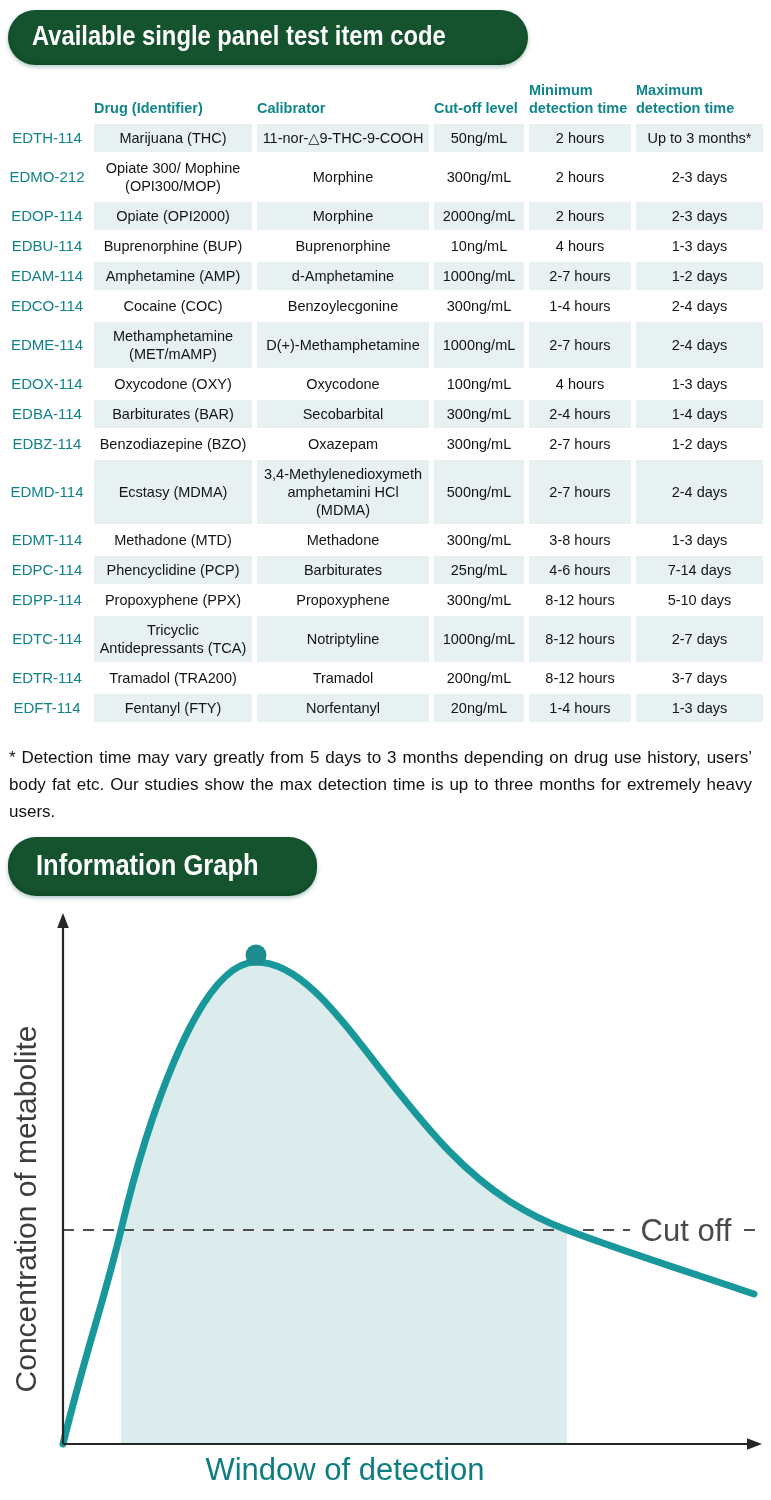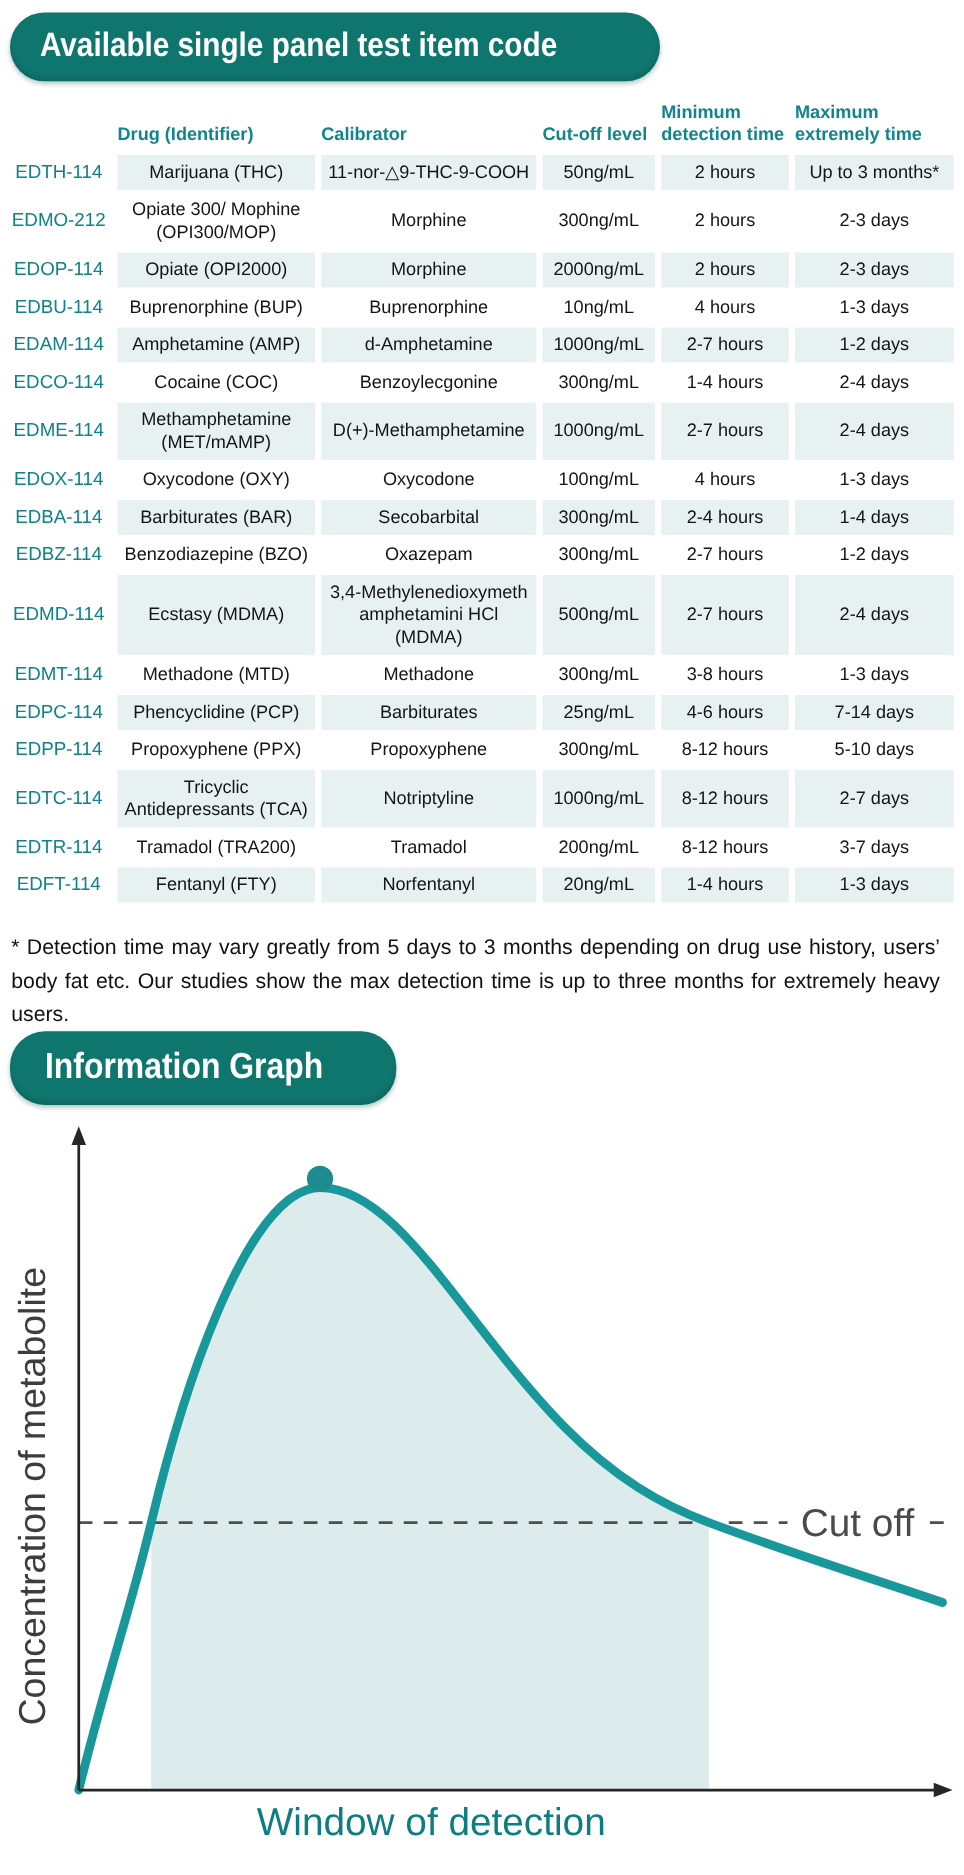--- a/index.html
+++ b/index.html
@@ -4,37 +4,37 @@
 <style>
   * { margin:0; padding:0; box-sizing:border-box; }
   html,body { background:#ffffff; }
   body {
     width:771px; height:1500px; overflow:hidden;
     font-family:"Liberation Sans", sans-serif;
     color:#1a1a1a;
   }
   .badge {
     display:inline-block;
-    background:#0f766e;
+    background:#14532d;
     color:#ffffff;
     border-radius:28px;
     padding:11px 26px 13px 24px;
     margin:10px 0 0 8px;
     box-shadow:0 2px 4px rgba(20,90,92,0.35), inset 0 -3px 4px rgba(0,0,0,0.12);
     white-space:nowrap;
   }
   .badge .badge-text {
     display:inline-block;
     font-weight:bold;
     transform:scaleX(0.88);
     transform-origin:left center;
     letter-spacing:0;
   }
   .badge1 .badge-text { font-size:27px; }
-  .badge2 { margin-top:0; padding:12px 28px 14px 28px; }
+  .badge2 { margin-top:12px; padding:12px 28px 14px 28px; }
   .badge2 .badge-text { font-size:29px; }
 
   table.panel-table {
     margin-top:12px;
     width:768px;
     border-collapse:separate;
     border-spacing:5px 2px;
     table-layout:fixed;
   }
   .panel-table th {
@@ -97,21 +97,21 @@
   </colgroup>
   <thead>
     <tr>
       <th></th>
       <th>Drug (Identifier)</th>
       <th>Calibrator</th>
       <th>Cut-off level</th>
       <th>Minimum
 detection time</th>
       <th>Maximum
-extremely time</th>
+detection time</th>
     </tr>
   </thead>
   <tbody>
       <tr>
         <td class="code">EDTH-114</td>
         <td>Marijuana (THC)</td>
         <td>11-nor-△9-THC-9-COOH</td>
         <td>50ng/mL</td>
         <td>2 hours</td>
         <td>Up to 3 months*</td>

